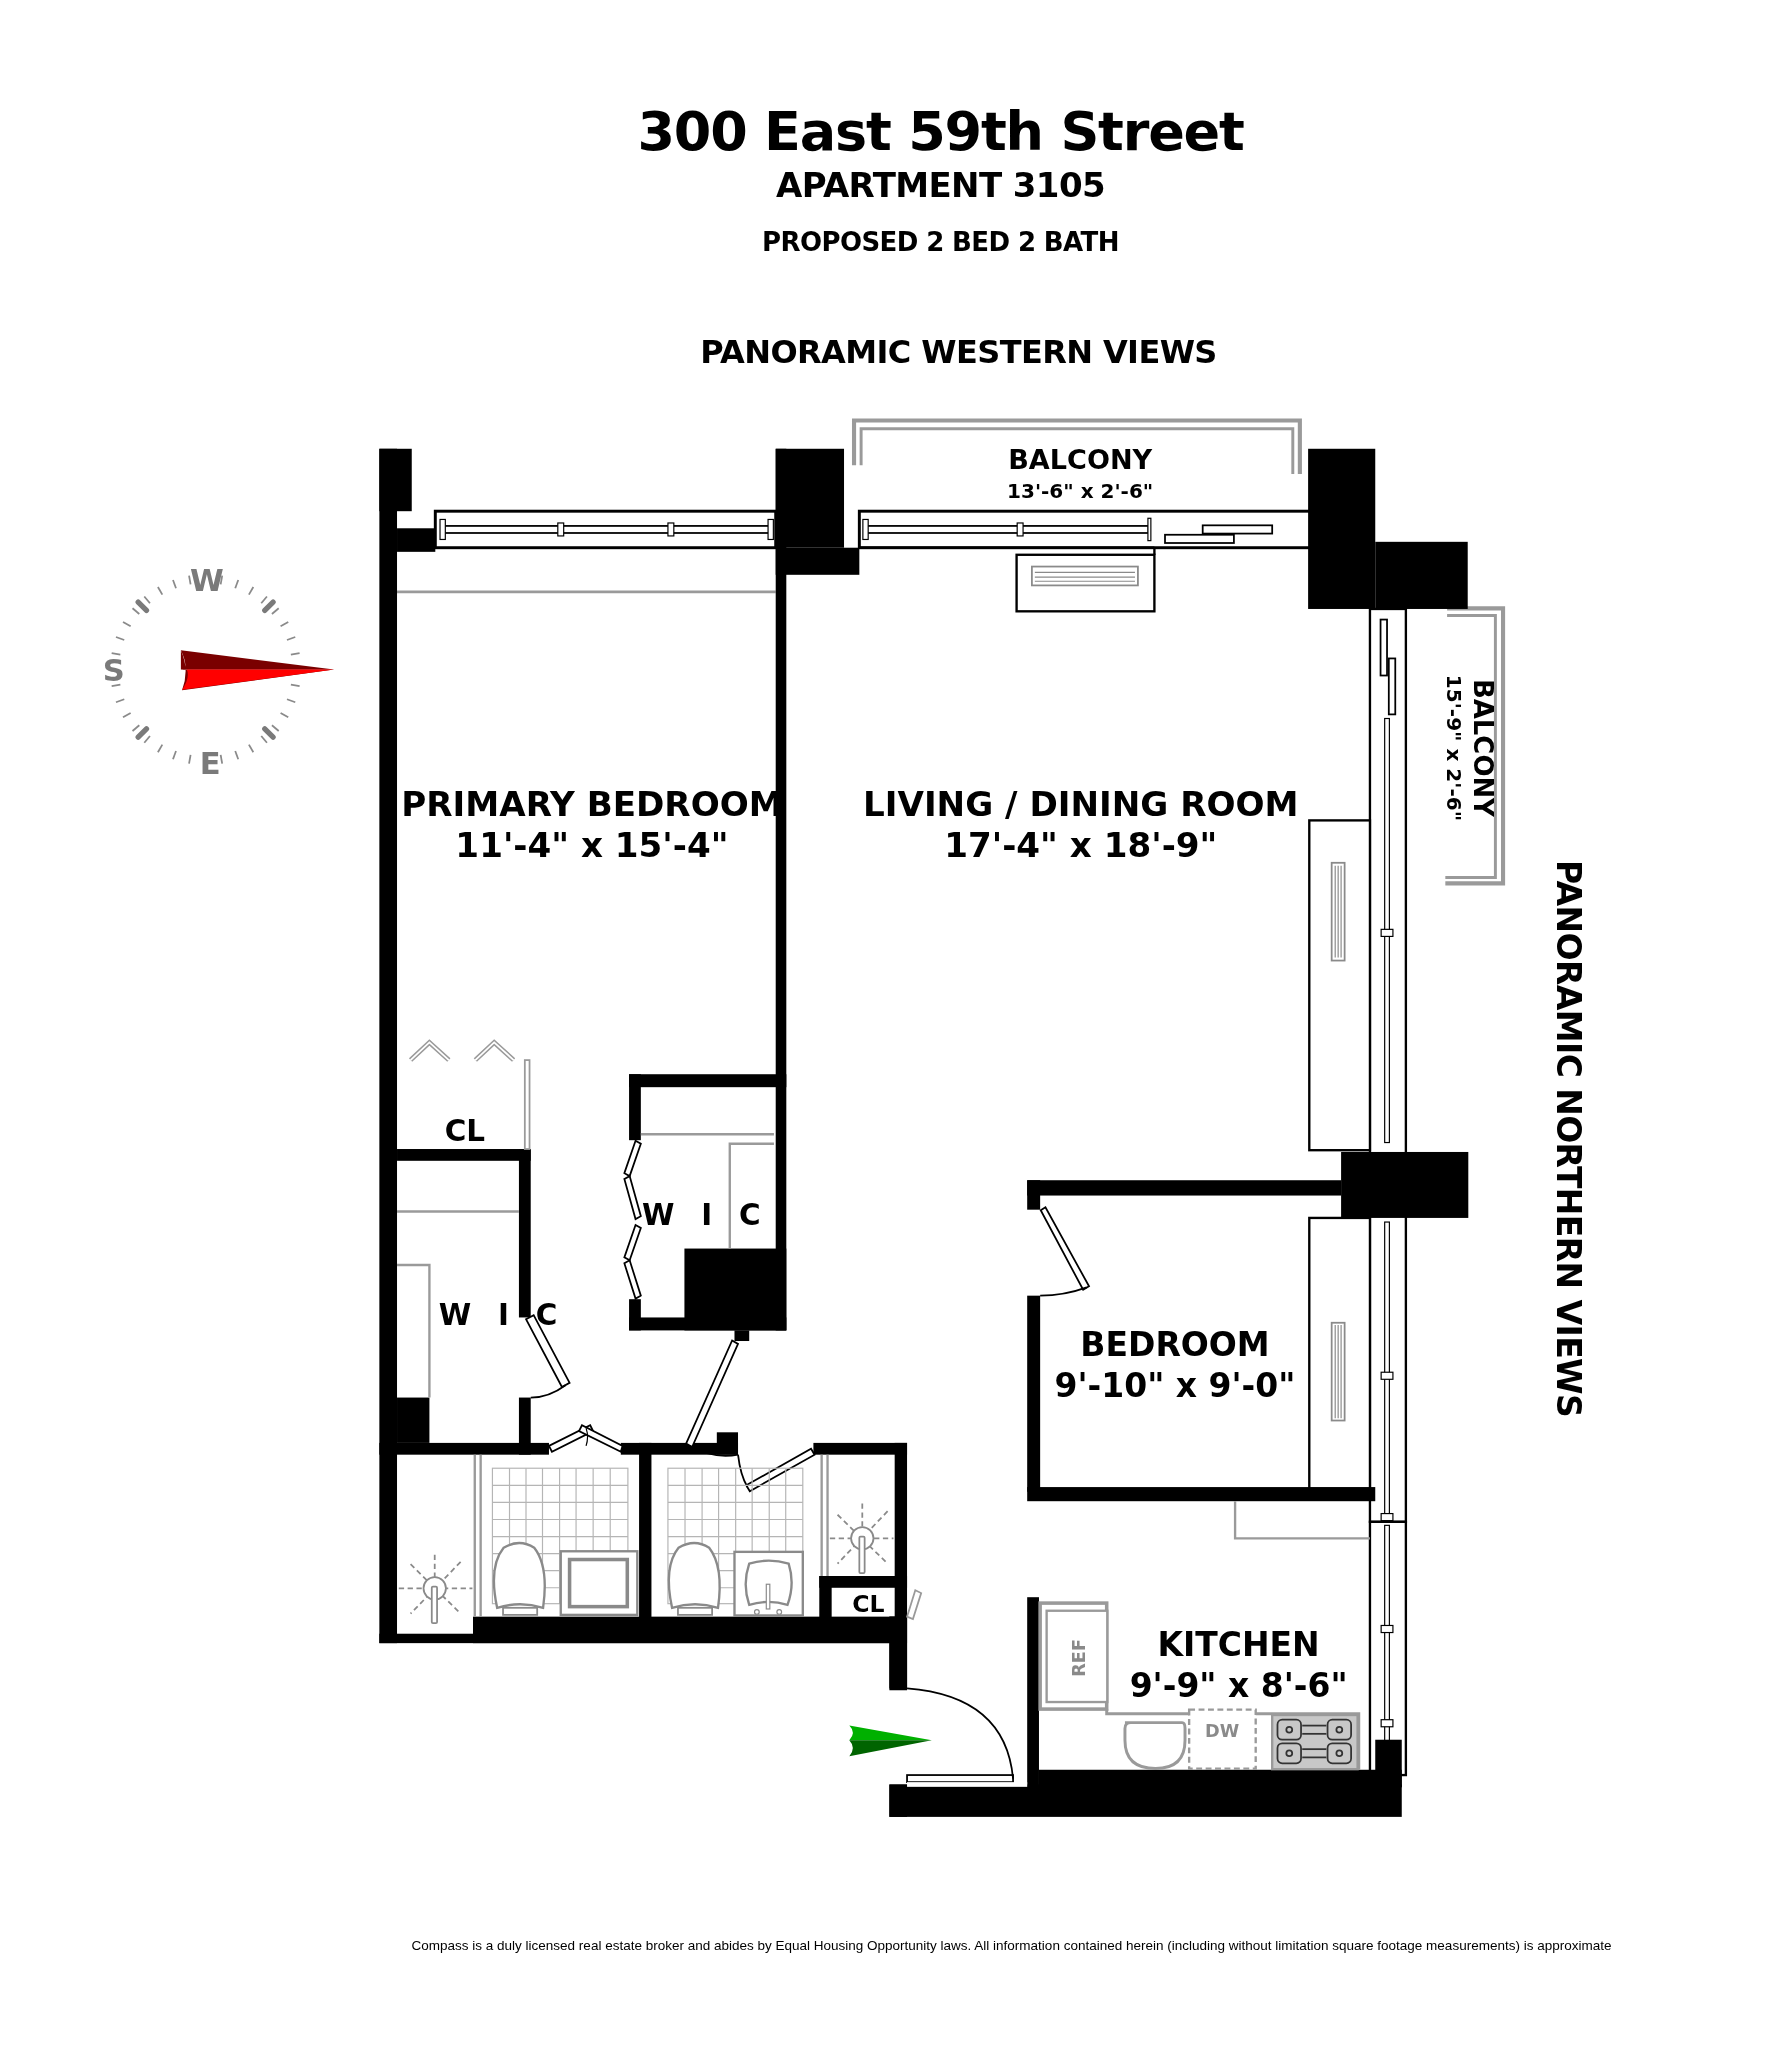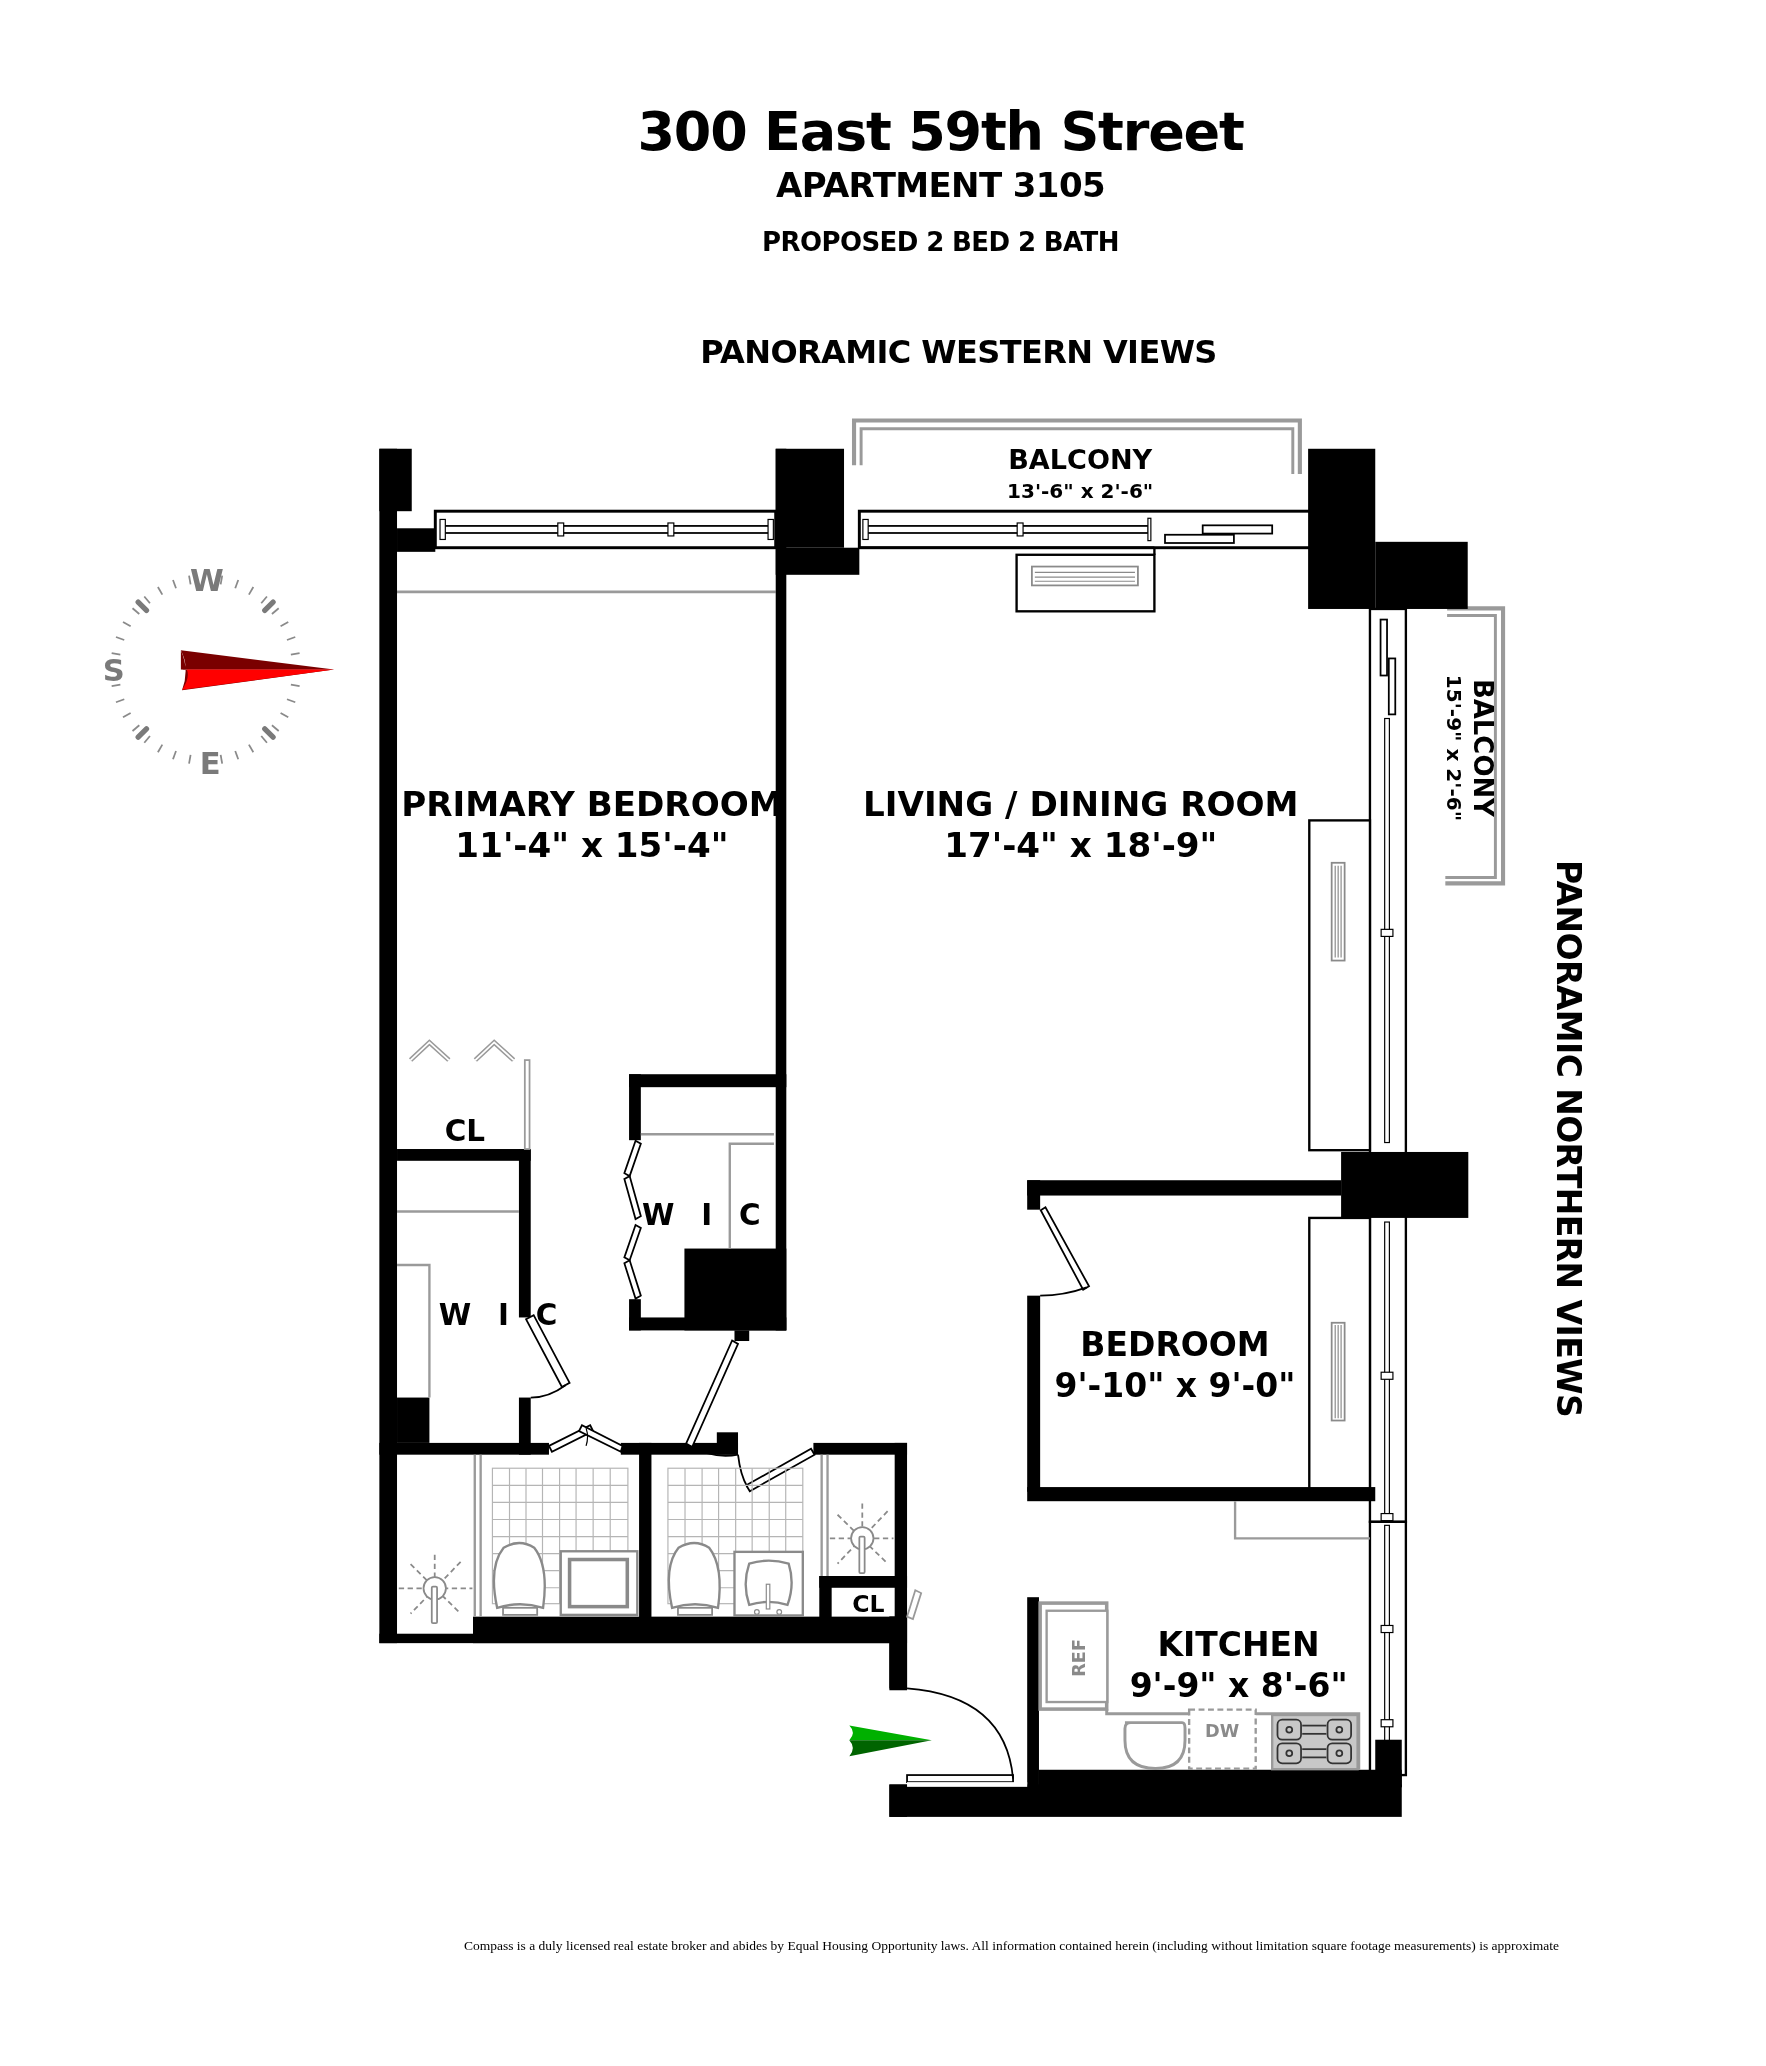--- a/index.html
+++ b/index.html
@@ -5,21 +5,21 @@
   html, body { margin: 0; padding: 0; background: #ffffff; }
   body { width: 1767px; height: 2066px; position: relative; overflow: hidden; font-family: "DejaVu Sans", sans-serif; }
   .page { position: absolute; left: 0; top: 0; width: 1767px; height: 2066px; margin-left: 10px; }
   .hdr { position: absolute; left: 0; width: 1767px; text-align: center; color: #000; font-family: "DejaVu Sans", sans-serif; font-weight: bold; white-space: nowrap; }
   .title { top: 100px; font-size: 54px; letter-spacing: -1.2px; margin-left: 47px; }
   .subtitle { top: 165px; font-size: 34px; letter-spacing: -0.6px; margin-left: 47px; }
   .subtitle2 { top: 227px; font-size: 26px; letter-spacing: -0.6px; margin-left: 47px; }
   .views-west { top: 333px; font-size: 32px; letter-spacing: -0.6px; margin-left: 65px; }
   .views-north { position: absolute; left: 1543px; top: 860px; width: 35px; height: 530px; }
   .views-north span { position: absolute; left: 35px; top: 0; transform-origin: 0 0; transform: rotate(90deg); font-weight: bold; font-size: 33px; letter-spacing: -0.6px; white-space: nowrap; color: #000; }
-  .disclaimer { position: absolute; left: 283px; width: 1437px; top: 1939px; text-align: center; font-family: Liberation Serif, serif; font-size: 13.5px; line-height: 14.7px; color: #000; }
+  .disclaimer { position: absolute; left: 283px; width: 1437px; top: 1939px; text-align: center; font-family: Liberation Sans, sans-serif; font-size: 13.5px; line-height: 14.7px; color: #000; }
   svg { position: absolute; left: 0; top: 0; }
   .room-label { font-family: "DejaVu Sans", sans-serif; font-weight: bold; fill: #000; text-anchor: middle; }
   .small-label { font-family: "DejaVu Sans", sans-serif; font-weight: bold; fill: #000; }
   .gray-label { font-family: "DejaVu Sans", sans-serif; font-weight: bold; fill: #8a8a8a; text-anchor: middle; }
   .compass-letter { font-family: "DejaVu Sans", sans-serif; font-weight: bold; fill: #7a7a7a; text-anchor: middle; }
 </style>
 </head>
 <body>
 
 <div class="page">

